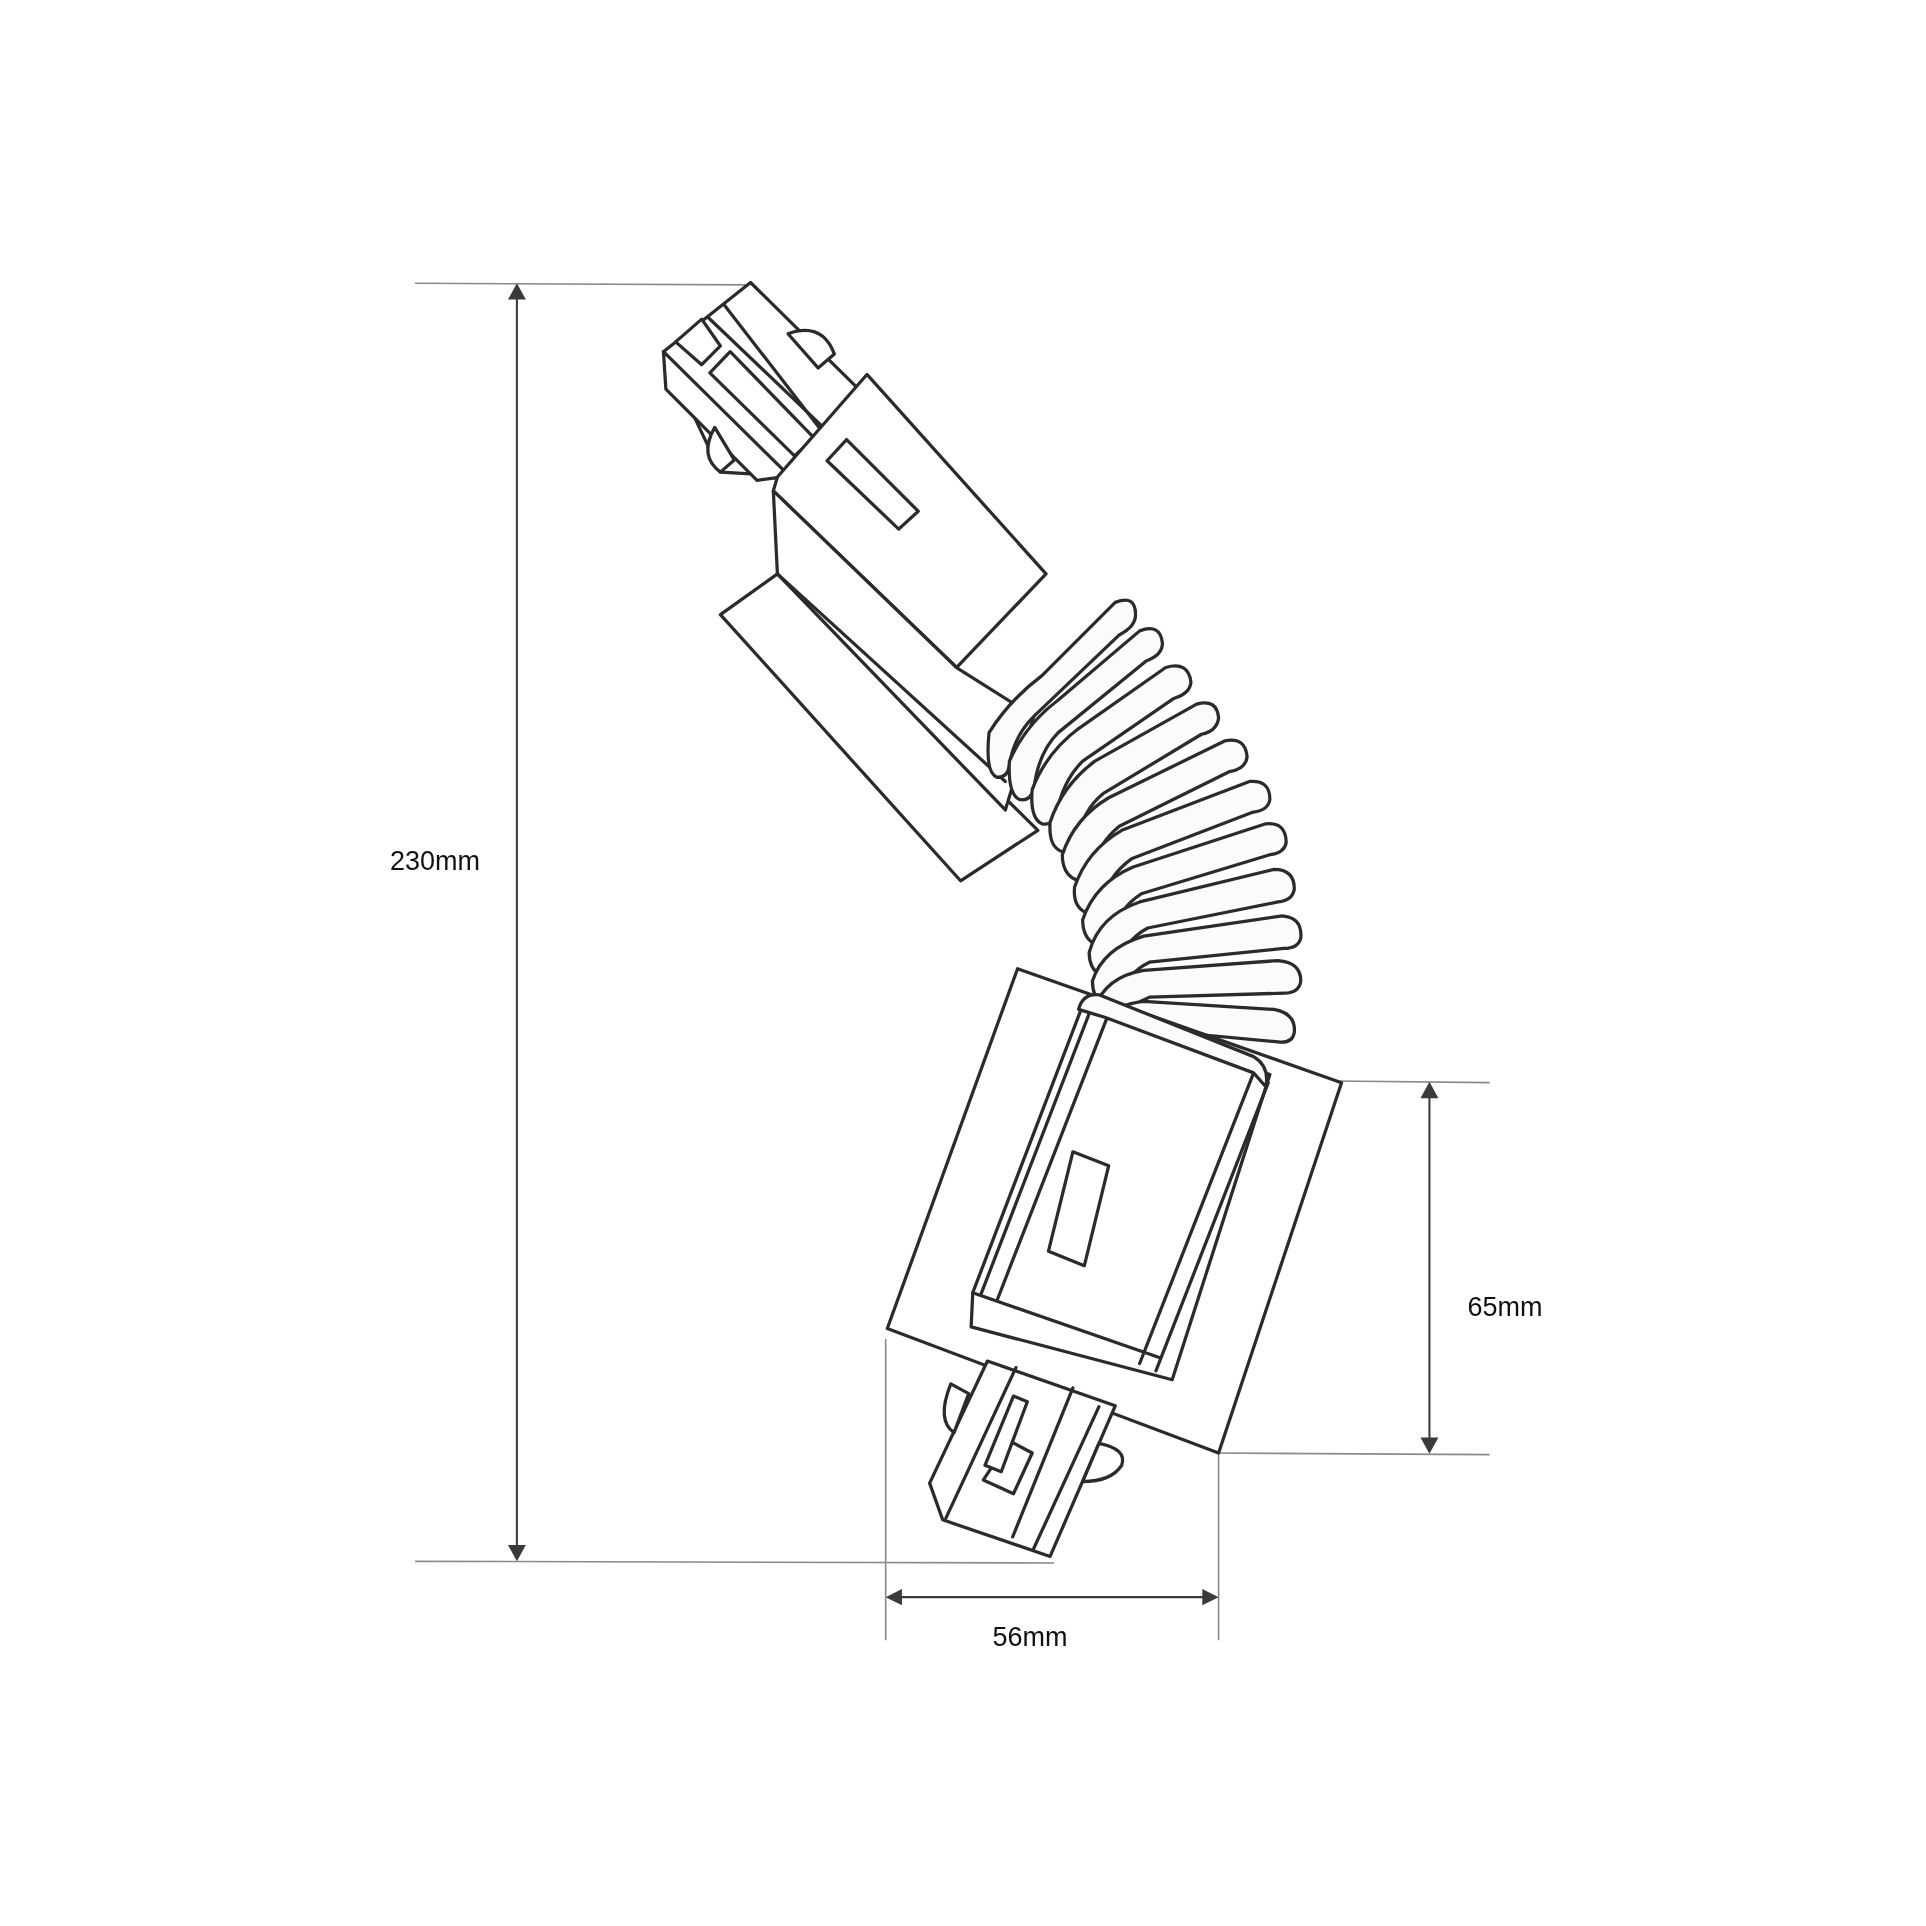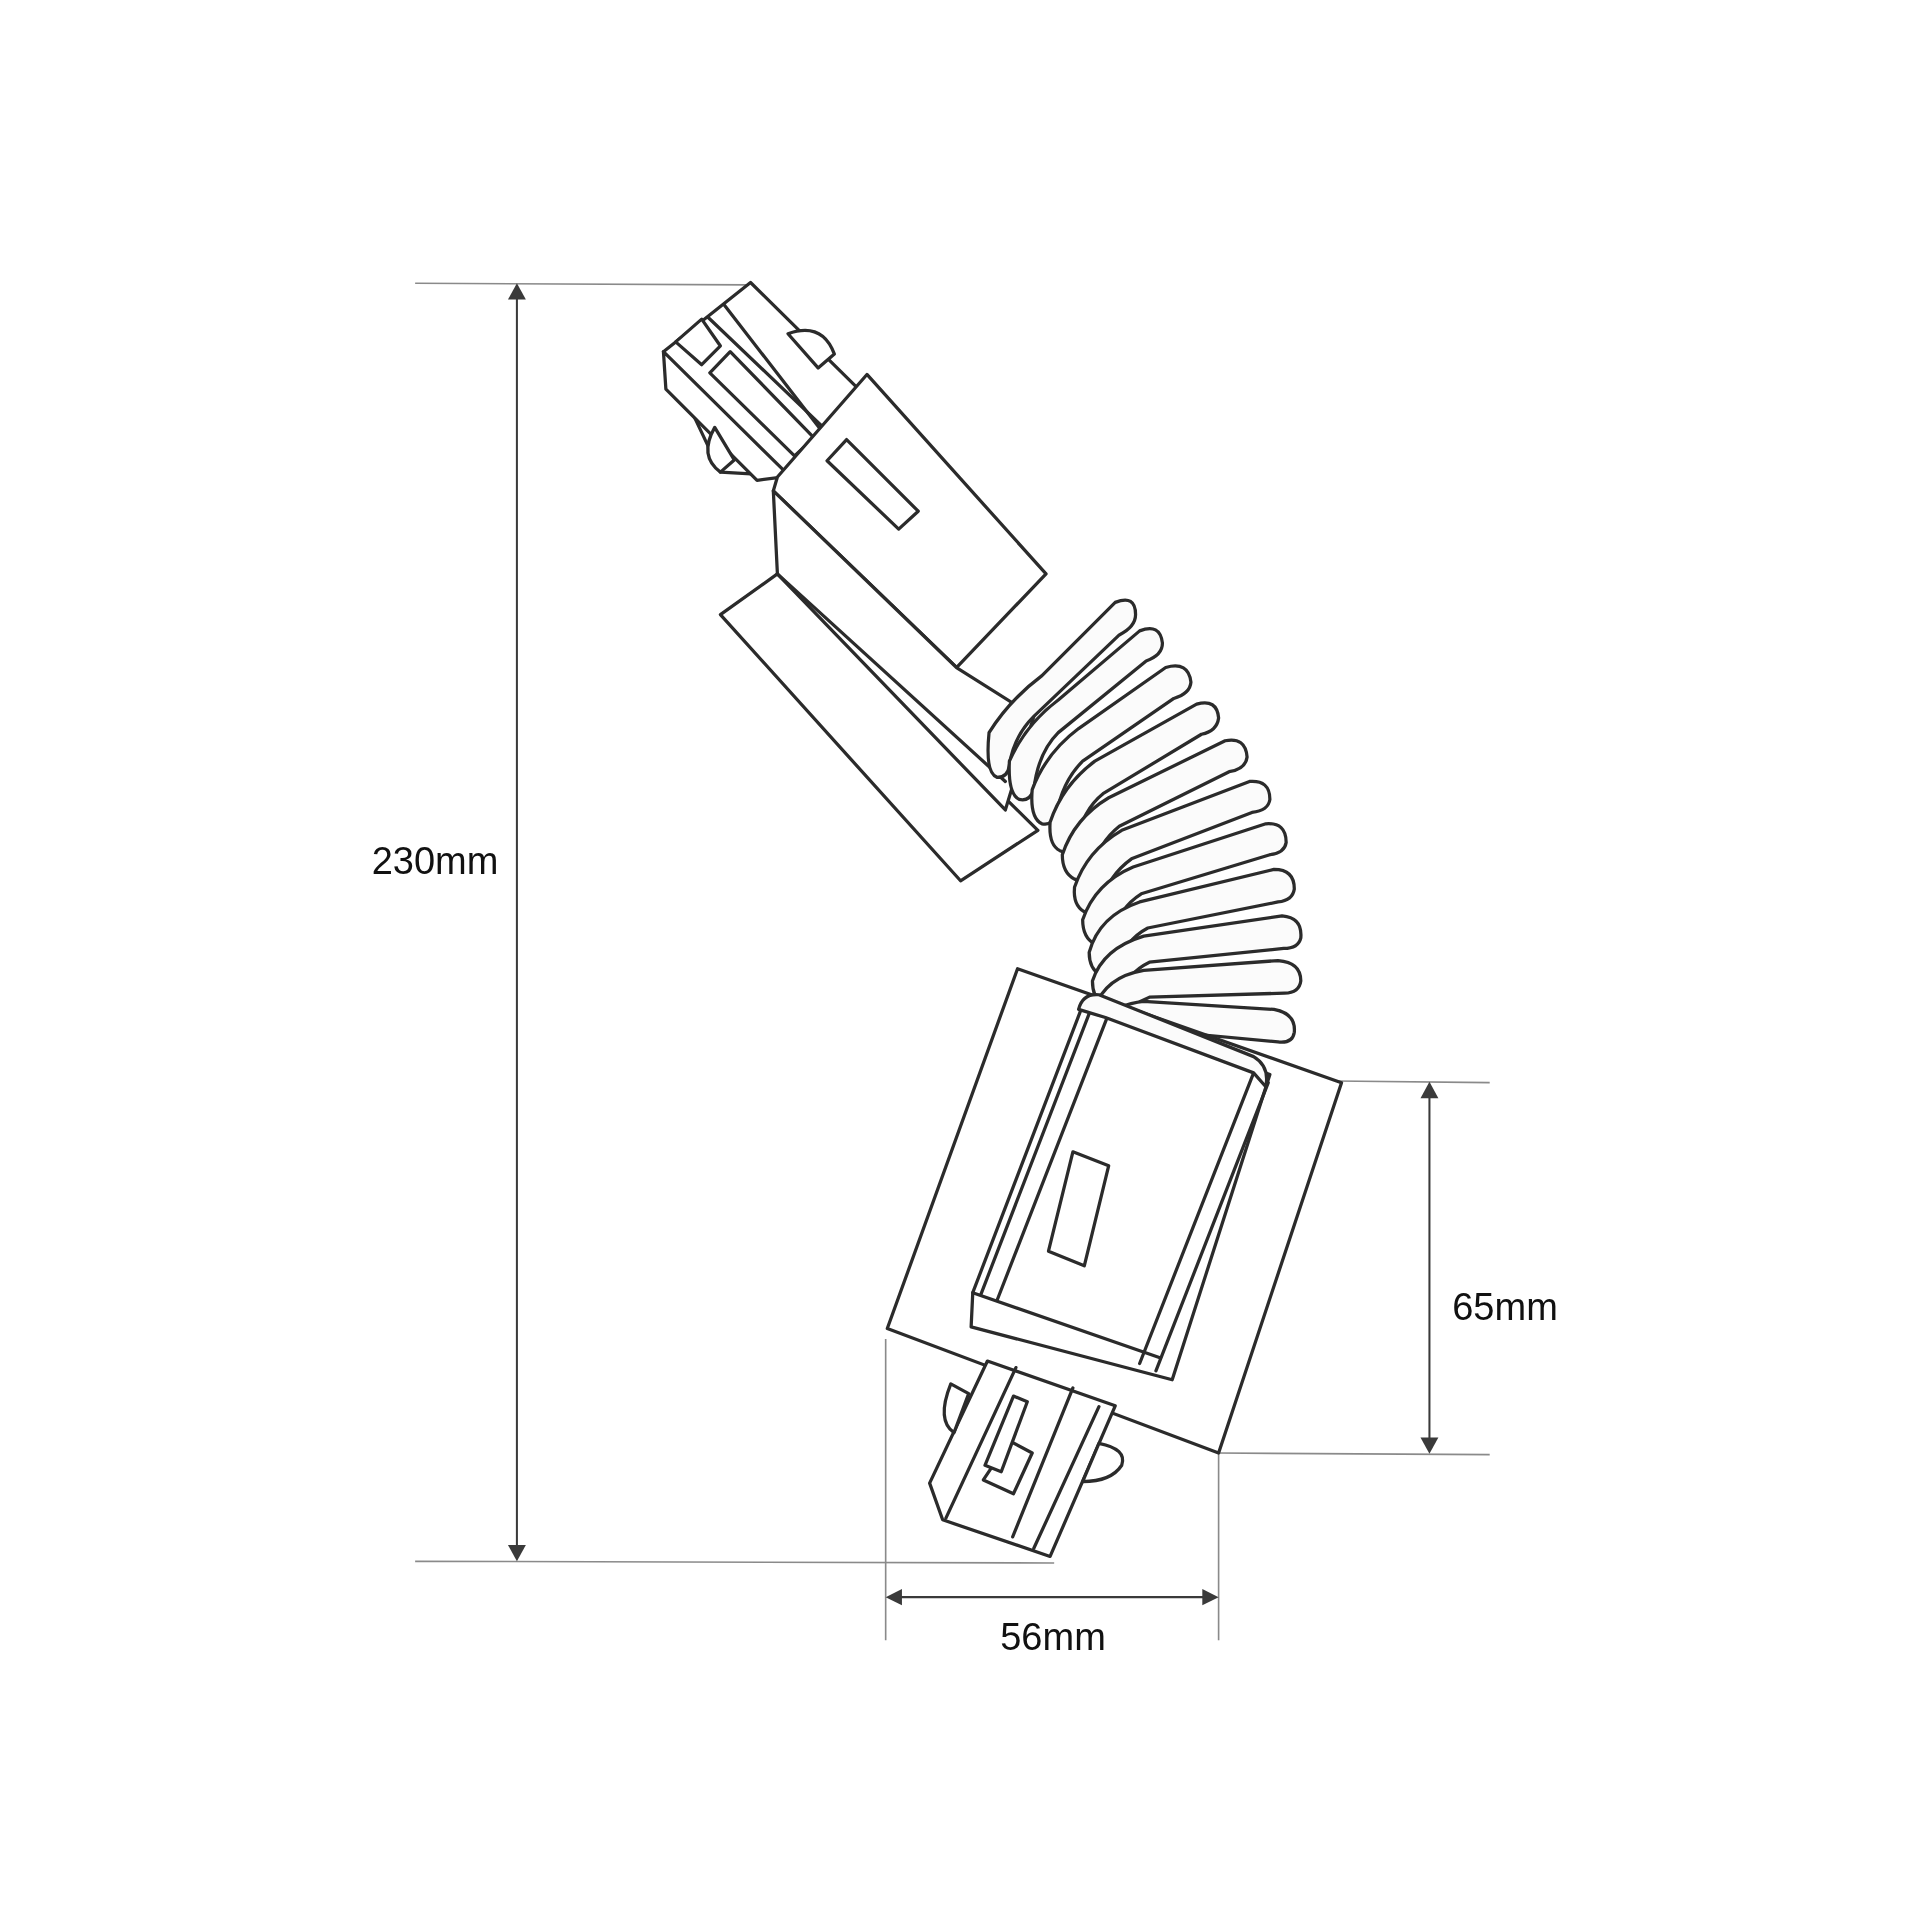--- a/index.html
+++ b/index.html
@@ -3,21 +3,21 @@
   <meta charset="utf-8">
   <style>
     html, body { margin: 0; padding: 0; background: #ffffff; }
     body { width: 1926px; height: 1926px; position: relative; overflow: hidden; }
     #drawing { position: absolute; left: 0; top: 0; width: 1926px; height: 1926px; }
     .part { fill: #ffffff; stroke: #2b2b2b; stroke-width: 4; stroke-linejoin: round; stroke-linecap: round; }
     .rib { fill: #fbfbfb; stroke: #2b2b2b; stroke-width: 4; stroke-linejoin: round; }
     .ext { fill: none; stroke: #8a8a8a; stroke-width: 2; }
     .dim { fill: none; stroke: #3a3a3a; stroke-width: 2.5; }
     .arrow { fill: #3a3a3a; stroke: none; }
-    .label { position: absolute; font-family: "Liberation Sans", "DejaVu Sans", sans-serif; font-size: 38px; color: #111111; white-space: nowrap; transform: translate(-50%, -50%); line-height: 1; }
+    .label { position: absolute; font-family: "Liberation Sans", "DejaVu Sans", sans-serif; font-size: 27px; color: #111111; white-space: nowrap; transform: translate(-50%, -50%); line-height: 1; }
   </style>
 </head>
 <body>
 
 <svg id="drawing" viewBox="0 0 2366 2366" xmlns="http://www.w3.org/2000/svg">
 
   <g>
     <line class="ext" x1="510" y1="348" x2="920" y2="350"></line>
     <line class="ext" x1="510" y1="1918" x2="1295" y2="1920"></line>
     <line class="dim" x1="635" y1="362" x2="635" y2="1904"></line>
@@ -95,14 +95,14 @@
     <polygon class="part" points="1208,1818 1240,1770 1268,1785 1245,1835"></polygon>
     <polygon class="part" points="1210,1800 1245,1715 1262,1722 1230,1808"></polygon>
 
     <path class="part" d="M1168,1700 Q1150,1745 1172,1760 L1190,1712 Z"></path>
     <path class="part" d="M1350,1773 Q1385,1780 1378,1800 Q1365,1820 1330,1820 Z"></path>
   </g>
 </svg>
 
 <div class="label" style="left:435px; top:861px;">230mm</div>
 <div class="label" style="left:1505px; top:1307px;">65mm</div>
-<div class="label" style="left:1053px; top:1637px;">56mm</div>
+<div class="label" style="left:1030px; top:1637px;">56mm</div>
 
 
 </body></html>

